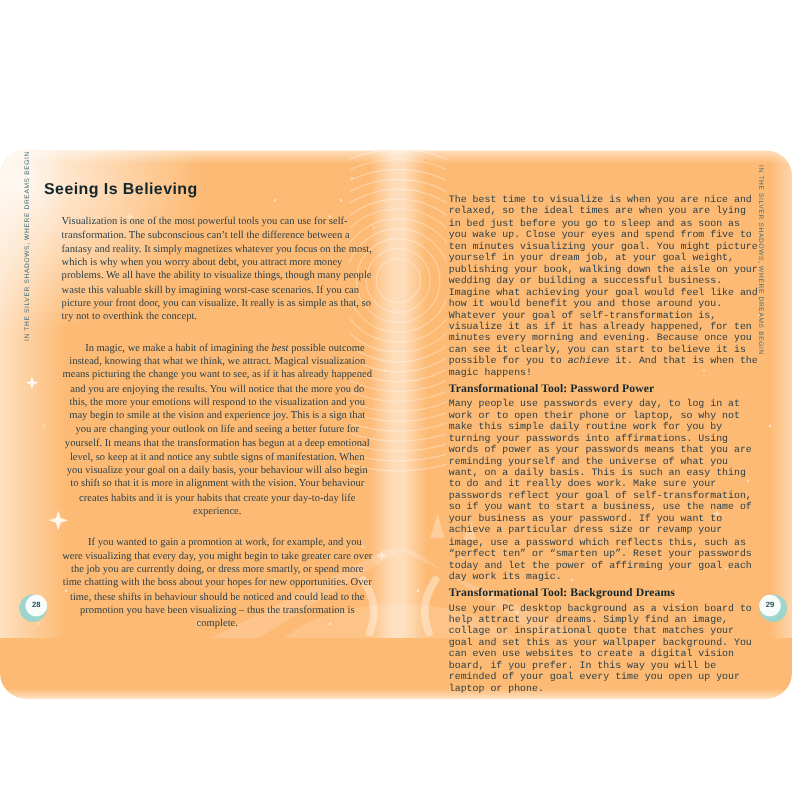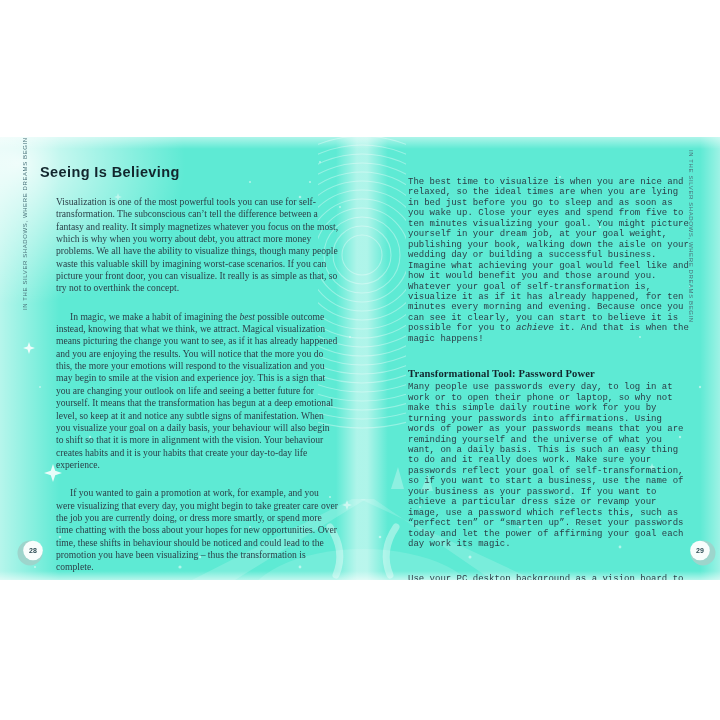--- a/index.html
+++ b/index.html
@@ -3,22 +3,22 @@
 <meta charset="utf-8">
 <style>
   html,body{margin:0;padding:0;}
   body{
     width:720px;height:720px;background:#ffffff;
     font-family:"Liberation Serif", serif;
     -webkit-font-smoothing:antialiased;
   }
   .stage{position:relative;width:720px;height:720px;background:#ffffff;overflow:hidden;}
   .book{
-    position:absolute;left:0;top:137px;width:720px;height:443px;
-    background:#5eead4;overflow:hidden;
+    position:absolute;left:0;top:137px;width:720px;height:498px;
+    background:#fdba74;overflow:hidden;border-radius:23px;
   }
   
   .decor{position:absolute;left:0;top:0;width:720px;height:443px;z-index:1;}
   
   .fold-light{
     position:absolute;top:0;left:336px;width:52px;height:443px;z-index:2;
     background:linear-gradient(90deg, rgba(255,255,255,0) 0%, rgba(255,255,255,0.5) 40%, rgba(255,255,255,0.5) 60%, rgba(255,255,255,0) 100%);
   }
   .edge-left{
     position:absolute;top:0;left:0;width:60px;height:443px;z-index:2;
@@ -41,25 +41,25 @@
     background:linear-gradient(0deg, rgba(255,255,255,0.55), rgba(255,255,255,0));
   }
   
   .lp-content{position:absolute;left:40px;top:27px;width:315px;z-index:5;}
   .page-title{
     font-family:"Liberation Sans", sans-serif;font-weight:bold;
     font-size:14.5px;letter-spacing:0.4px;color:#12262d;margin:0 0 8px 0;
   }
   .lp-body{font-size:9.6px;line-height:12.35px;color:#2c4049;}
   .lp-body p{margin:16px;}
-  .lp-body p.indent{text-indent:14px;}
+  .lp-body p.indent{text-indent:14px;text-align:center;}
   .italic{font-style:italic;}
   .rp-content{position:absolute;left:408px;top:40px;width:283px;z-index:5;}
   .section{margin:0 0 0 0;}
-  .section + .section{margin-top:24px;}
+  .section + .section{margin-top:4px;}
   .section-heading{
     font-family:"Liberation Serif", serif;font-weight:bold;
     font-size:10.6px;color:#12262d;margin:0 0 3px 0;letter-spacing:0.1px;
   }
   .rp-body{font-size:9px;line-height:10.45px;color:#2c4049;margin:0;font-family:Liberation Mono, monospace;}
   
   .side-text{
     position:absolute;z-index:5;
     font-family:"Liberation Sans", sans-serif;
     font-size:6px;letter-spacing:0.6px;color:#49727a;
@@ -207,20 +207,21 @@
 
       <div class="rp-content">
         <div class="section">
           <p class="rp-body"><span>The best time to visualize is when you are nice and relaxed, so the ideal times are when you are lying in bed just before you go to sleep and as soon as you wake up. Close your eyes and spend from five to ten minutes visualizing your goal. You might picture yourself in your dream job, at your goal weight, publishing your book, walking down the aisle on your wedding day or building a successful business. Imagine what achieving your goal would feel like and how it would benefit you and those around you. Whatever your goal of self-transformation is, visualize it as if it has already happened, for ten minutes every morning and evening. Because once you can see it clearly, you can start to believe it is possible for you to </span><span class="italic">achieve</span><span> it. And that is when the magic happens!</span></p>
         </div>
         <div class="section">
           <h2 class="section-heading">Transformational Tool: Password Power</h2>
           <p class="rp-body"><span>Many people use passwords every day, to log in at work or to open their phone or laptop, so why not make this simple daily routine work for you by turning your passwords into affirmations. Using words of power as your passwords means that you are reminding yourself and the universe of what you want, on a daily basis. This is such an easy thing to do and it really does work. Make sure your passwords reflect your goal of self-transformation, so if you want to start a business, use the name of your business as your password. If you want to achieve a particular dress size or revamp your image, use a password which reflects this, such as “perfect ten” or “smarten up”. Reset your passwords today and let the power of affirming your goal each day work its magic.</span></p>
         </div>
         <div class="section">
+          <h2 class="section-heading">Transformational Tool: Background Dreams</h2>
           <p class="rp-body"><span>Use your PC desktop background as a vision board to help attract your dreams. Simply find an image, collage or inspirational quote that matches your goal and set this as your wallpaper background. You can even use websites to create a digital vision board, if you prefer. In this way you will be reminded of your goal every time you open up your laptop or phone.</span></p>
         </div>
       </div>
 
       <div class="badge right">
         <svg width="26" height="26" viewBox="0 0 26 26">
           <circle cx="13" cy="13" r="12.5" fill="#9dd5cc"></circle>
           <circle cx="10" cy="10.5" r="9.8" fill="#f8fdfc"></circle>
         </svg>
         <span class="badge-num">29</span>

